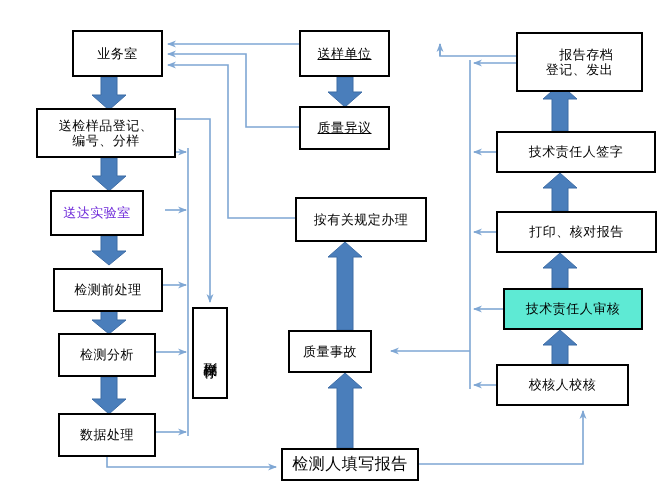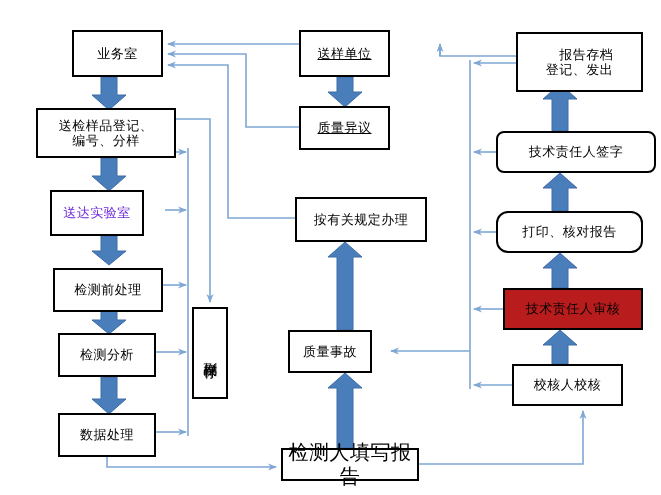--- a/index.html
+++ b/index.html
@@ -15,21 +15,21 @@
     align-items:center;
     justify-content:center;
     text-align:center;
     color:#000000;
     font-size:13px;
     line-height:1.18;
     letter-spacing:0.5px;
     white-space:pre-line;
     z-index:5;
   }
-  .node.small{font-size:20px;}
+  .node.small{font-size:16px;}
   .node.vert{
     writing-mode:vertical-rl;
     text-orientation:upright;
     letter-spacing:1px;
     line-height:1.1;
     font-size:14px;
   }
 </style>
 </head>
 <body style="background: rgb(255, 255, 255);">
@@ -106,18 +106,18 @@
   <div class="node" style="left: 58px; top: 333px; width: 98px; height: 44px; border-color: rgb(0, 0, 0); background: rgb(255, 255, 255); color: rgb(0, 0, 0);">检测分析</div>
   <div class="node" style="left: 58px; top: 413px; width: 98px; height: 44px; border-color: rgb(0, 0, 0); background: rgb(255, 255, 255); color: rgb(0, 0, 0);">数据处理</div>
   <div class="node vert" style="left: 192px; top: 307px; width: 36px; height: 92px; border-color: rgb(0, 0, 0); background: rgb(255, 255, 255); color: rgb(0, 0, 0);">副样保存</div>
   <div class="node" style="left: 299px; top: 30px; width: 91px; height: 47px; border-color: rgb(0, 0, 0); background: rgb(255, 255, 255); color: rgb(0, 0, 0); text-decoration: underline;">送样单位</div>
   <div class="node" style="left: 299px; top: 106px; width: 91px; height: 44px; border-color: rgb(0, 0, 0); background: rgb(255, 255, 255); color: rgb(0, 0, 0); text-decoration: underline;">质量异议</div>
   <div class="node" style="left: 295px; top: 197px; width: 132px; height: 45px; border-color: rgb(0, 0, 0); background: rgb(255, 255, 255); color: rgb(0, 0, 0);">按有关规定办理</div>
   <div class="node" style="left: 288px; top: 330px; width: 84px; height: 43px; border-color: rgb(0, 0, 0); background: rgb(255, 255, 255); color: rgb(0, 0, 0);">质量事故</div>
   <div class="node small" style="left: 281px; top: 448px; width: 138px; height: 33px; border-color: rgb(0, 0, 0); background: rgb(255, 255, 255); color: rgb(0, 0, 0);">检测人填写报告</div>
   <div class="node" style="left: 516px; top: 32px; width: 127px; height: 60px; border-color: rgb(0, 0, 0); background: rgb(255, 255, 255); color: rgb(0, 0, 0); text-align: right;">报告存档
 登记、发出</div>
-  <div class="node" style="left: 496px; top: 131px; width: 160px; height: 42px; border-color: rgb(0, 0, 0); background: rgb(255, 255, 255); color: rgb(0, 0, 0); border-radius: 8px;">技术责任人签字</div>
-  <div class="node" style="left: 496px; top: 211px; width: 147px; height: 42px; border-color: rgb(0, 0, 0); background: rgb(255, 255, 255); color: rgb(0, 0, 0); border-radius: 12px;">打印、核对报告</div>
-  <div class="node" style="left: 503px; top: 288px; width: 140px; height: 42px; border-color: rgb(0, 0, 0); background: #b91c1c; color: rgb(0, 0, 0);">技术责任人审核</div>
-  <div class="node" style="left: 512px; top: 364px; width: 111px; height: 42px; border-color: rgb(0, 0, 0); background: rgb(255, 255, 255); color: rgb(0, 0, 0);">校核人校核</div>
+  <div class="node" style="left: 496px; top: 131px; width: 160px; height: 42px; border-color: rgb(0, 0, 0); background: rgb(255, 255, 255); color: rgb(0, 0, 0);">技术责任人签字</div>
+  <div class="node" style="left: 496px; top: 211px; width: 161px; height: 42px; border-color: rgb(0, 0, 0); background: rgb(255, 255, 255); color: rgb(0, 0, 0);">打印、核对报告</div>
+  <div class="node" style="left: 503px; top: 288px; width: 140px; height: 42px; border-color: rgb(0, 0, 0); background: #5eead4; color: rgb(0, 0, 0);">技术责任人审核</div>
+  <div class="node" style="left: 496px; top: 364px; width: 133px; height: 42px; border-color: rgb(0, 0, 0); background: rgb(255, 255, 255); color: rgb(0, 0, 0);">校核人校核</div>
 
 </div>
 
 </body></html>

